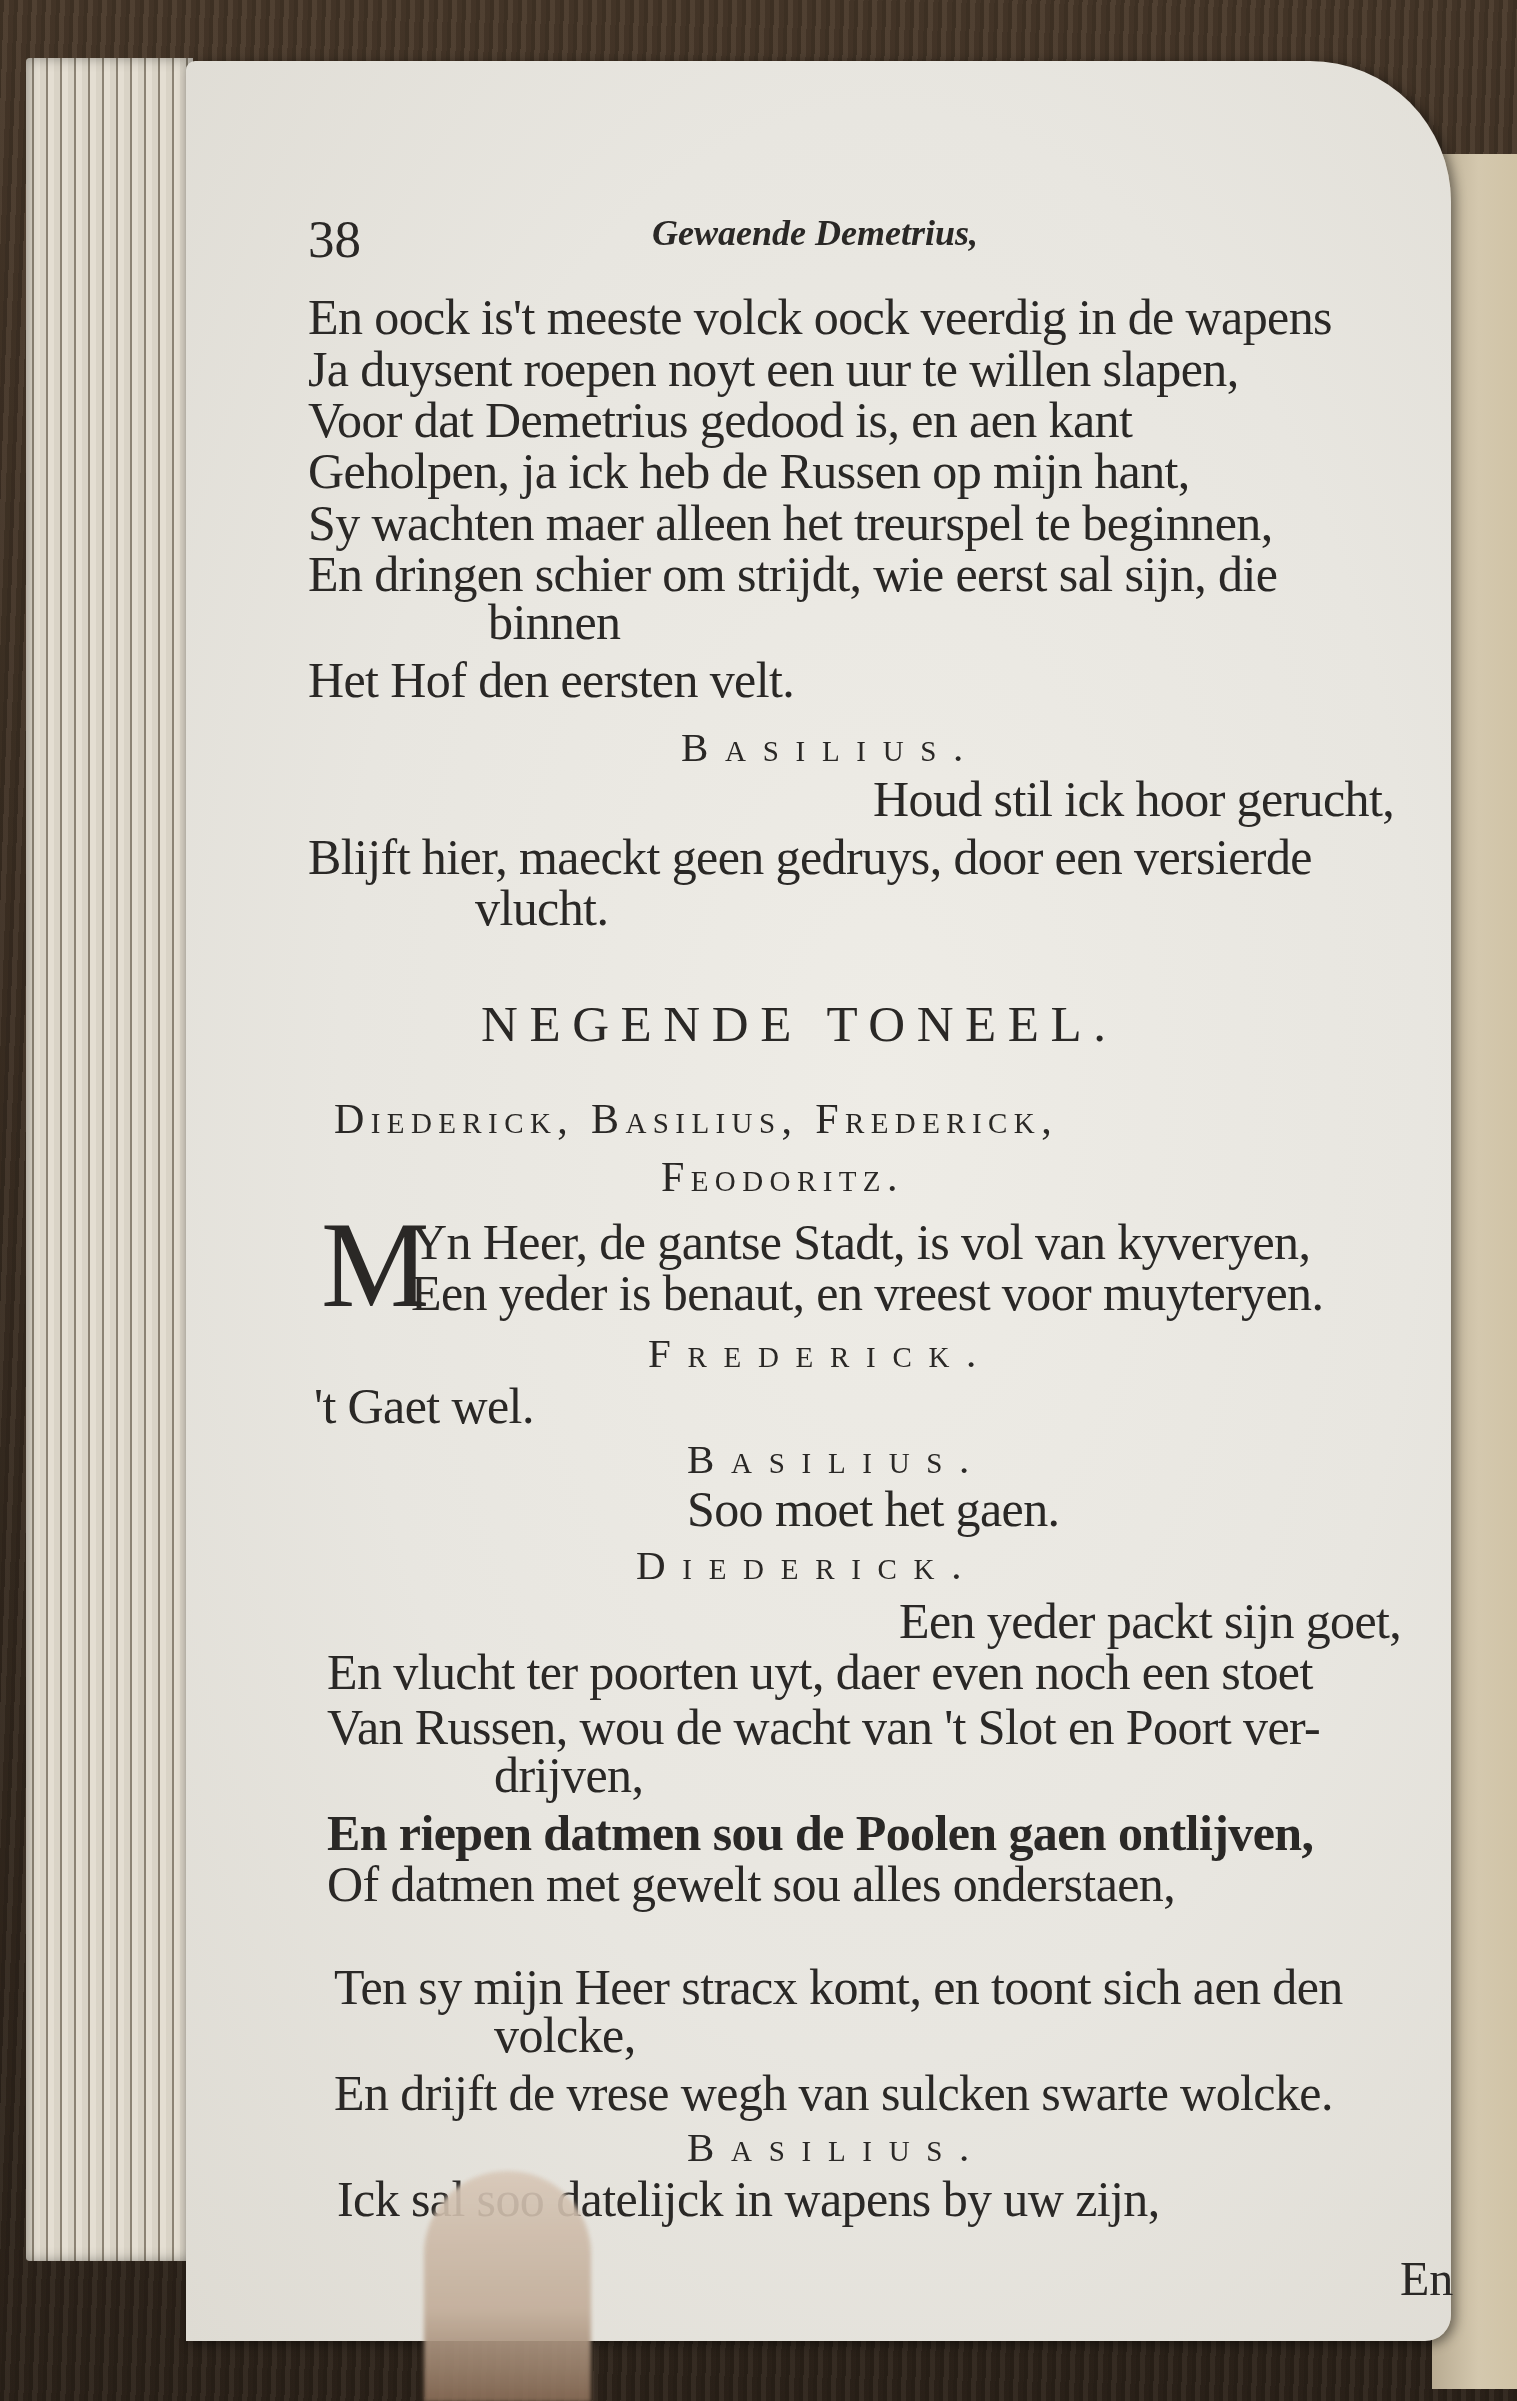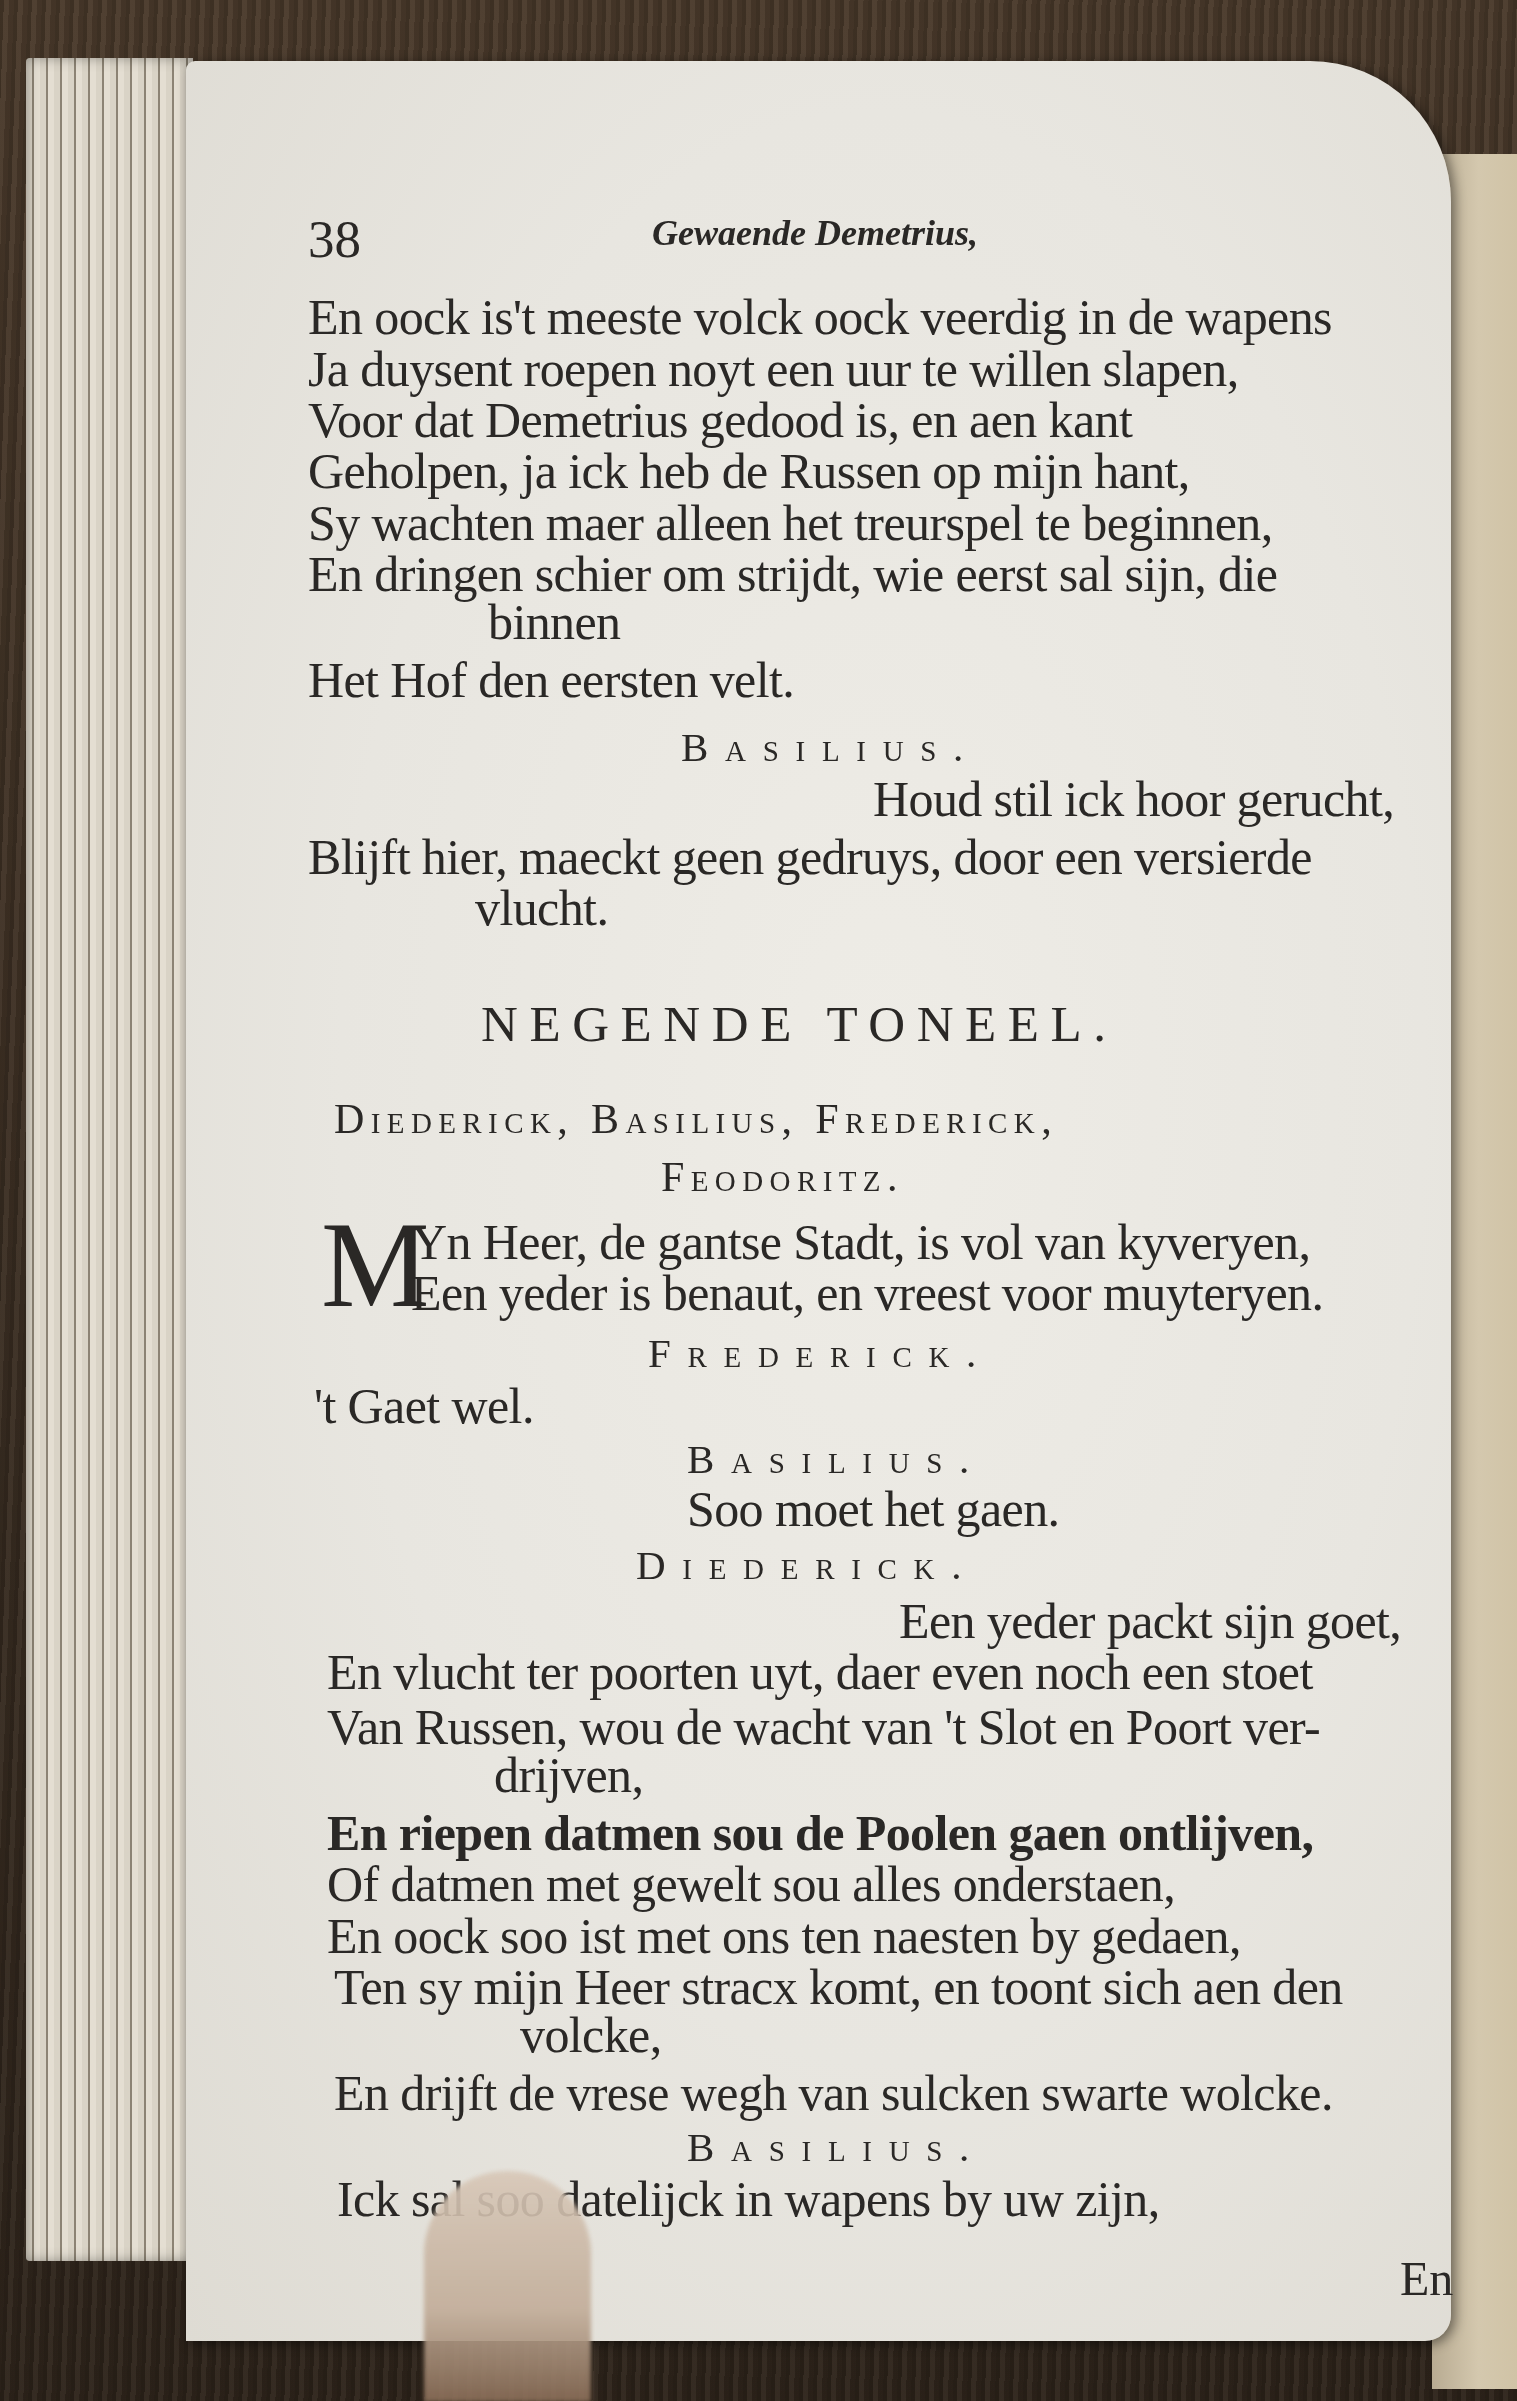--- a/index.html
+++ b/index.html
@@ -90,23 +90,22 @@
   <span class="speaker" style="left:501px;top:1374px;">Basilius.</span>
   <span class="line" style="left:501px;top:1423px;">Soo moet het gaen.</span>
 
   <span class="speaker" style="left:450px;top:1480px;">Diederick.</span>
   <span class="line" style="left:713px;top:1535px;">Een yeder packt sijn goet,</span>
   <span class="line" style="left:141px;top:1586px;font-family:Liberation Serif, serif;">En vlucht ter poorten uyt, daer even noch een stoet</span>
   <span class="line" style="left:141px;top:1641px;">Van Russen, wou de wacht van 't Slot en Poort ver-</span>
   <span class="line" style="left:308px;top:1689px;">drijven,</span>
   <span class="line" style="left:141px;top:1747px;font-weight:bold;">En riepen datmen sou de Poolen gaen ontlijven,</span>
   <span class="line" style="left:141px;top:1798px;">Of datmen met gewelt sou alles onderstaen,</span>
-  <span class="line" style="left:141px;top:1850px;">En oock soo ist met ons ten naesten by gedaen,</span>
   <span class="line" style="left:148px;top:1901px;">Ten sy mijn Heer stracx komt, en toont sich aen den</span>
-  <span class="line" style="left:308px;top:1949px;margin-left:26px;">volcke,</span>
+  <span class="line" style="left:308px;top:1949px;">volcke,</span>
   <span class="line" style="left:148px;top:2007px;text-align:right;">En drijft de vrese wegh van sulcken swarte wolcke.</span>
 
   <span class="speaker" style="left:501px;top:2062px;">Basilius.</span>
   <span class="line" style="left:151px;top:2113px;">Ick sal soo datelijck in wapens by uw zijn,</span>
 
   <span class="catchword">En</span>
 </div>
 
 <div class="thumb"></div>
 

